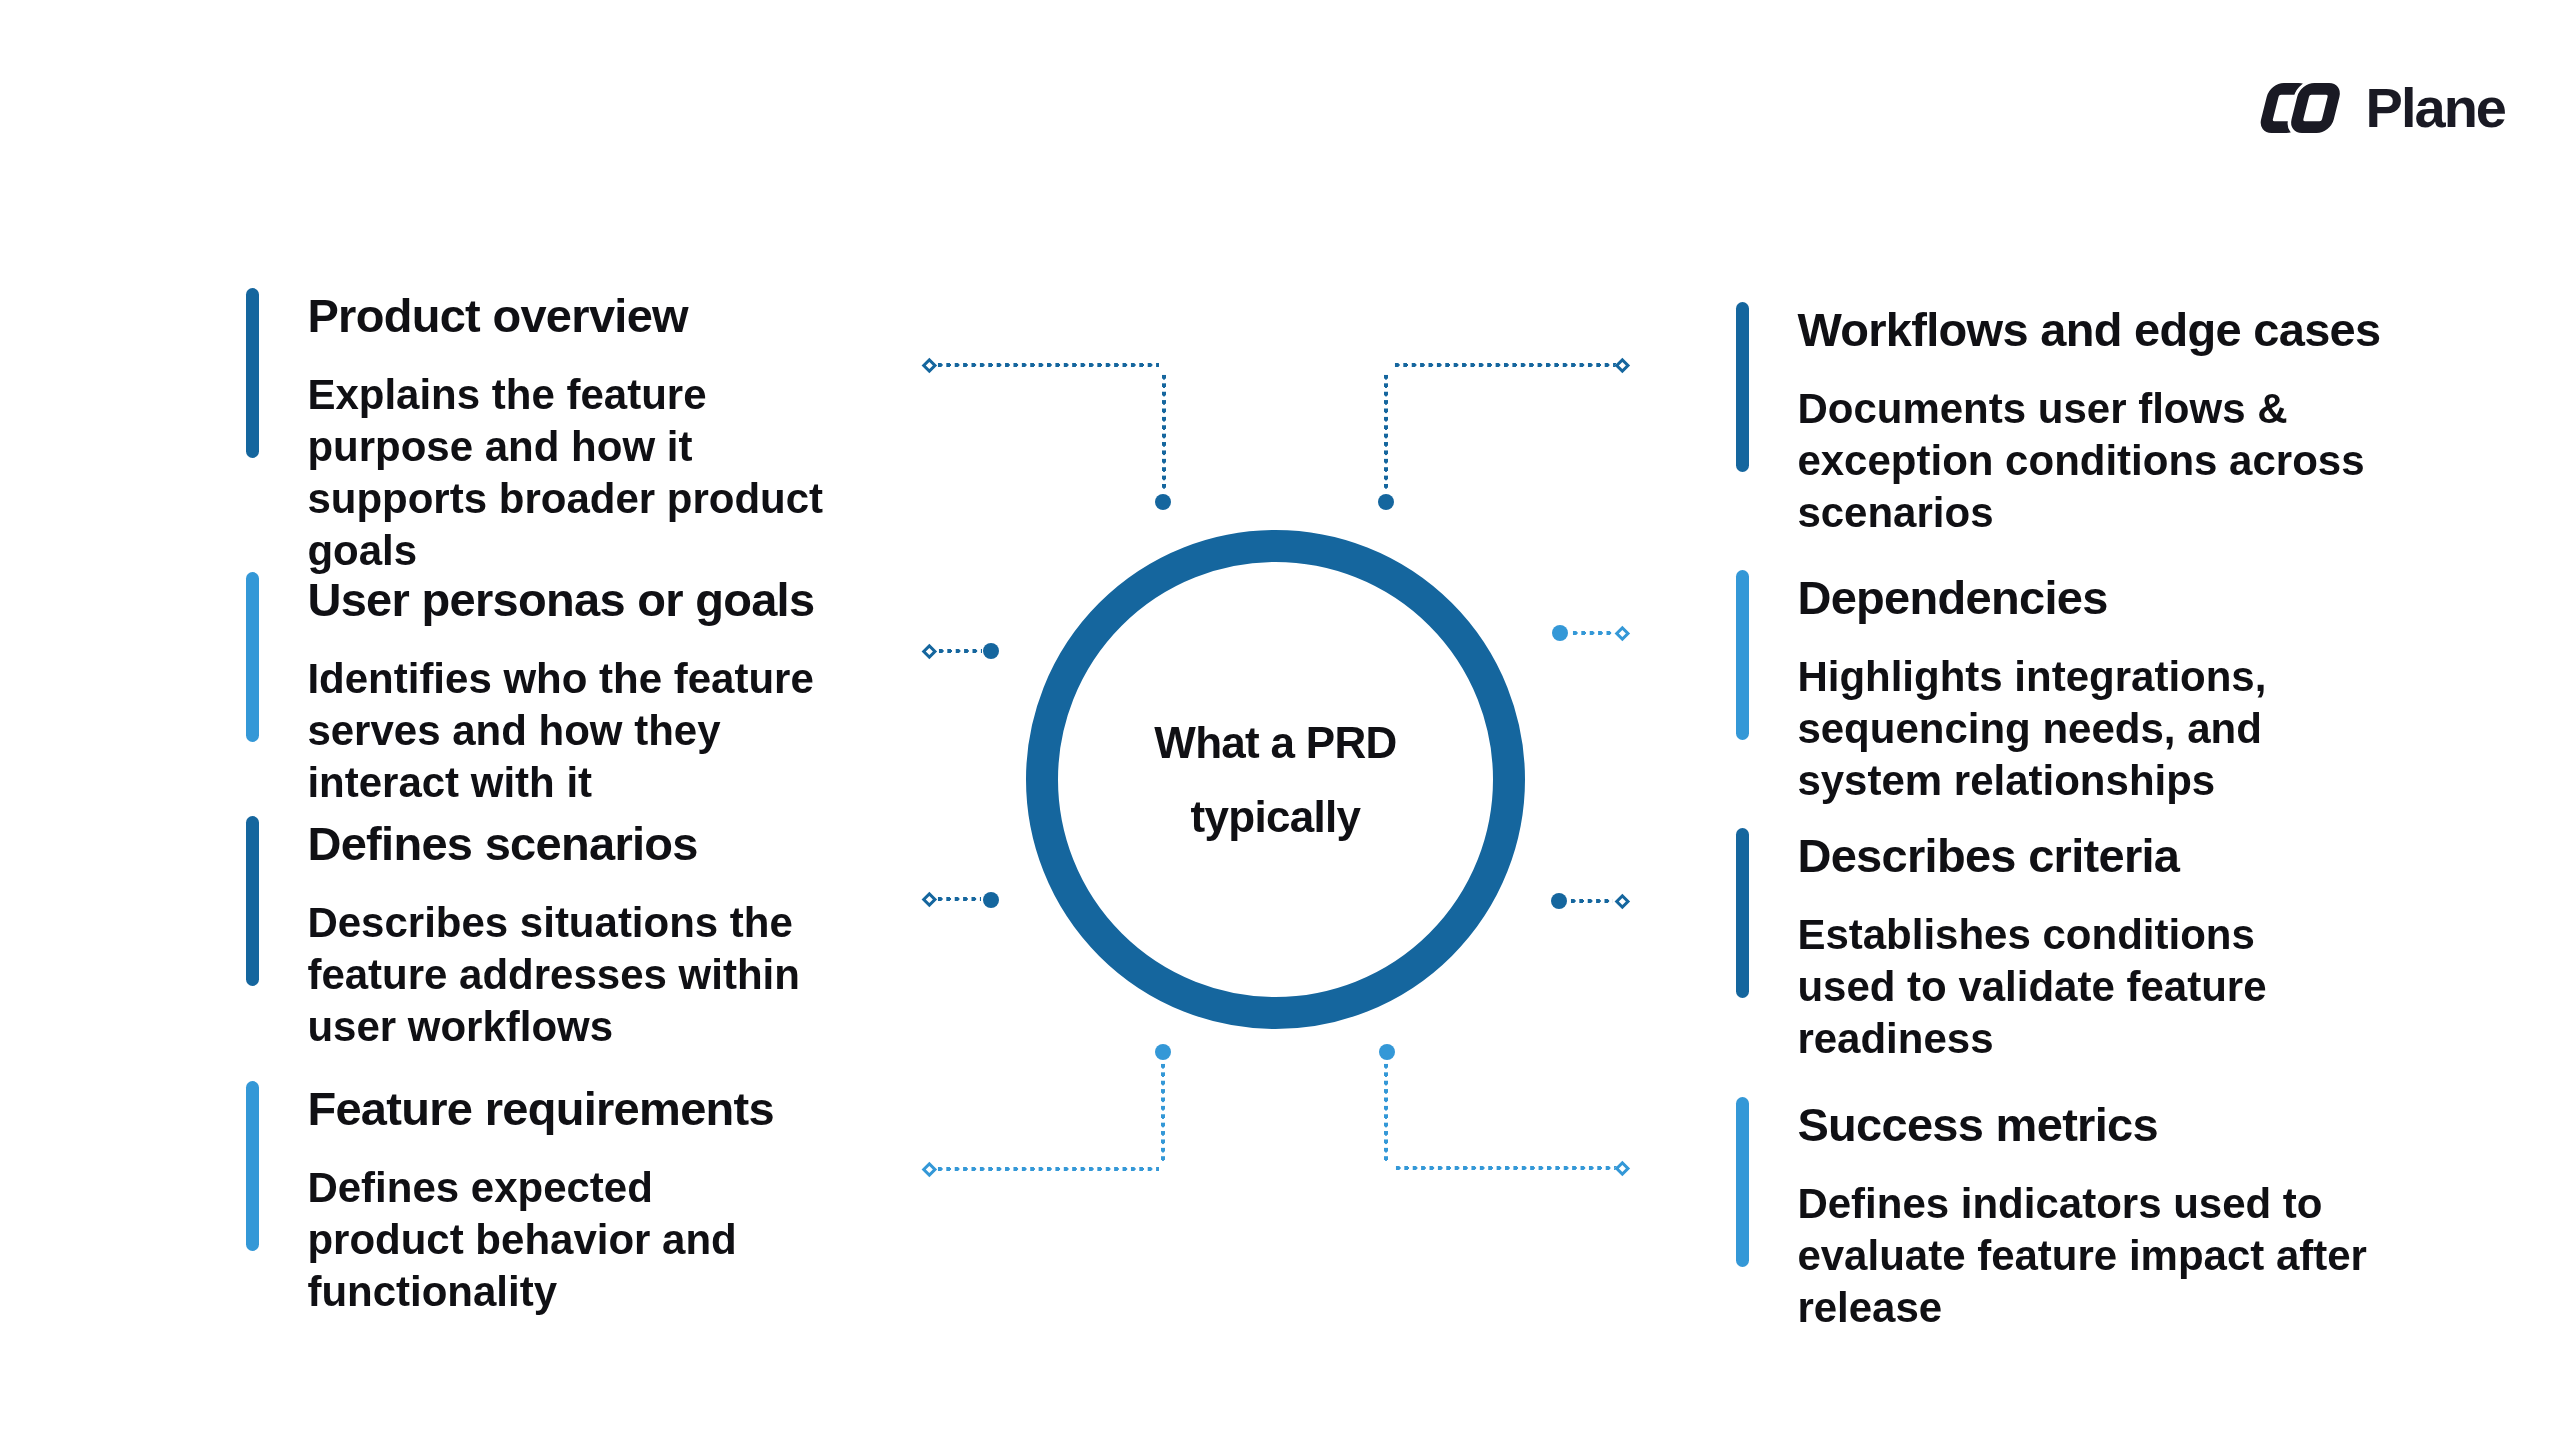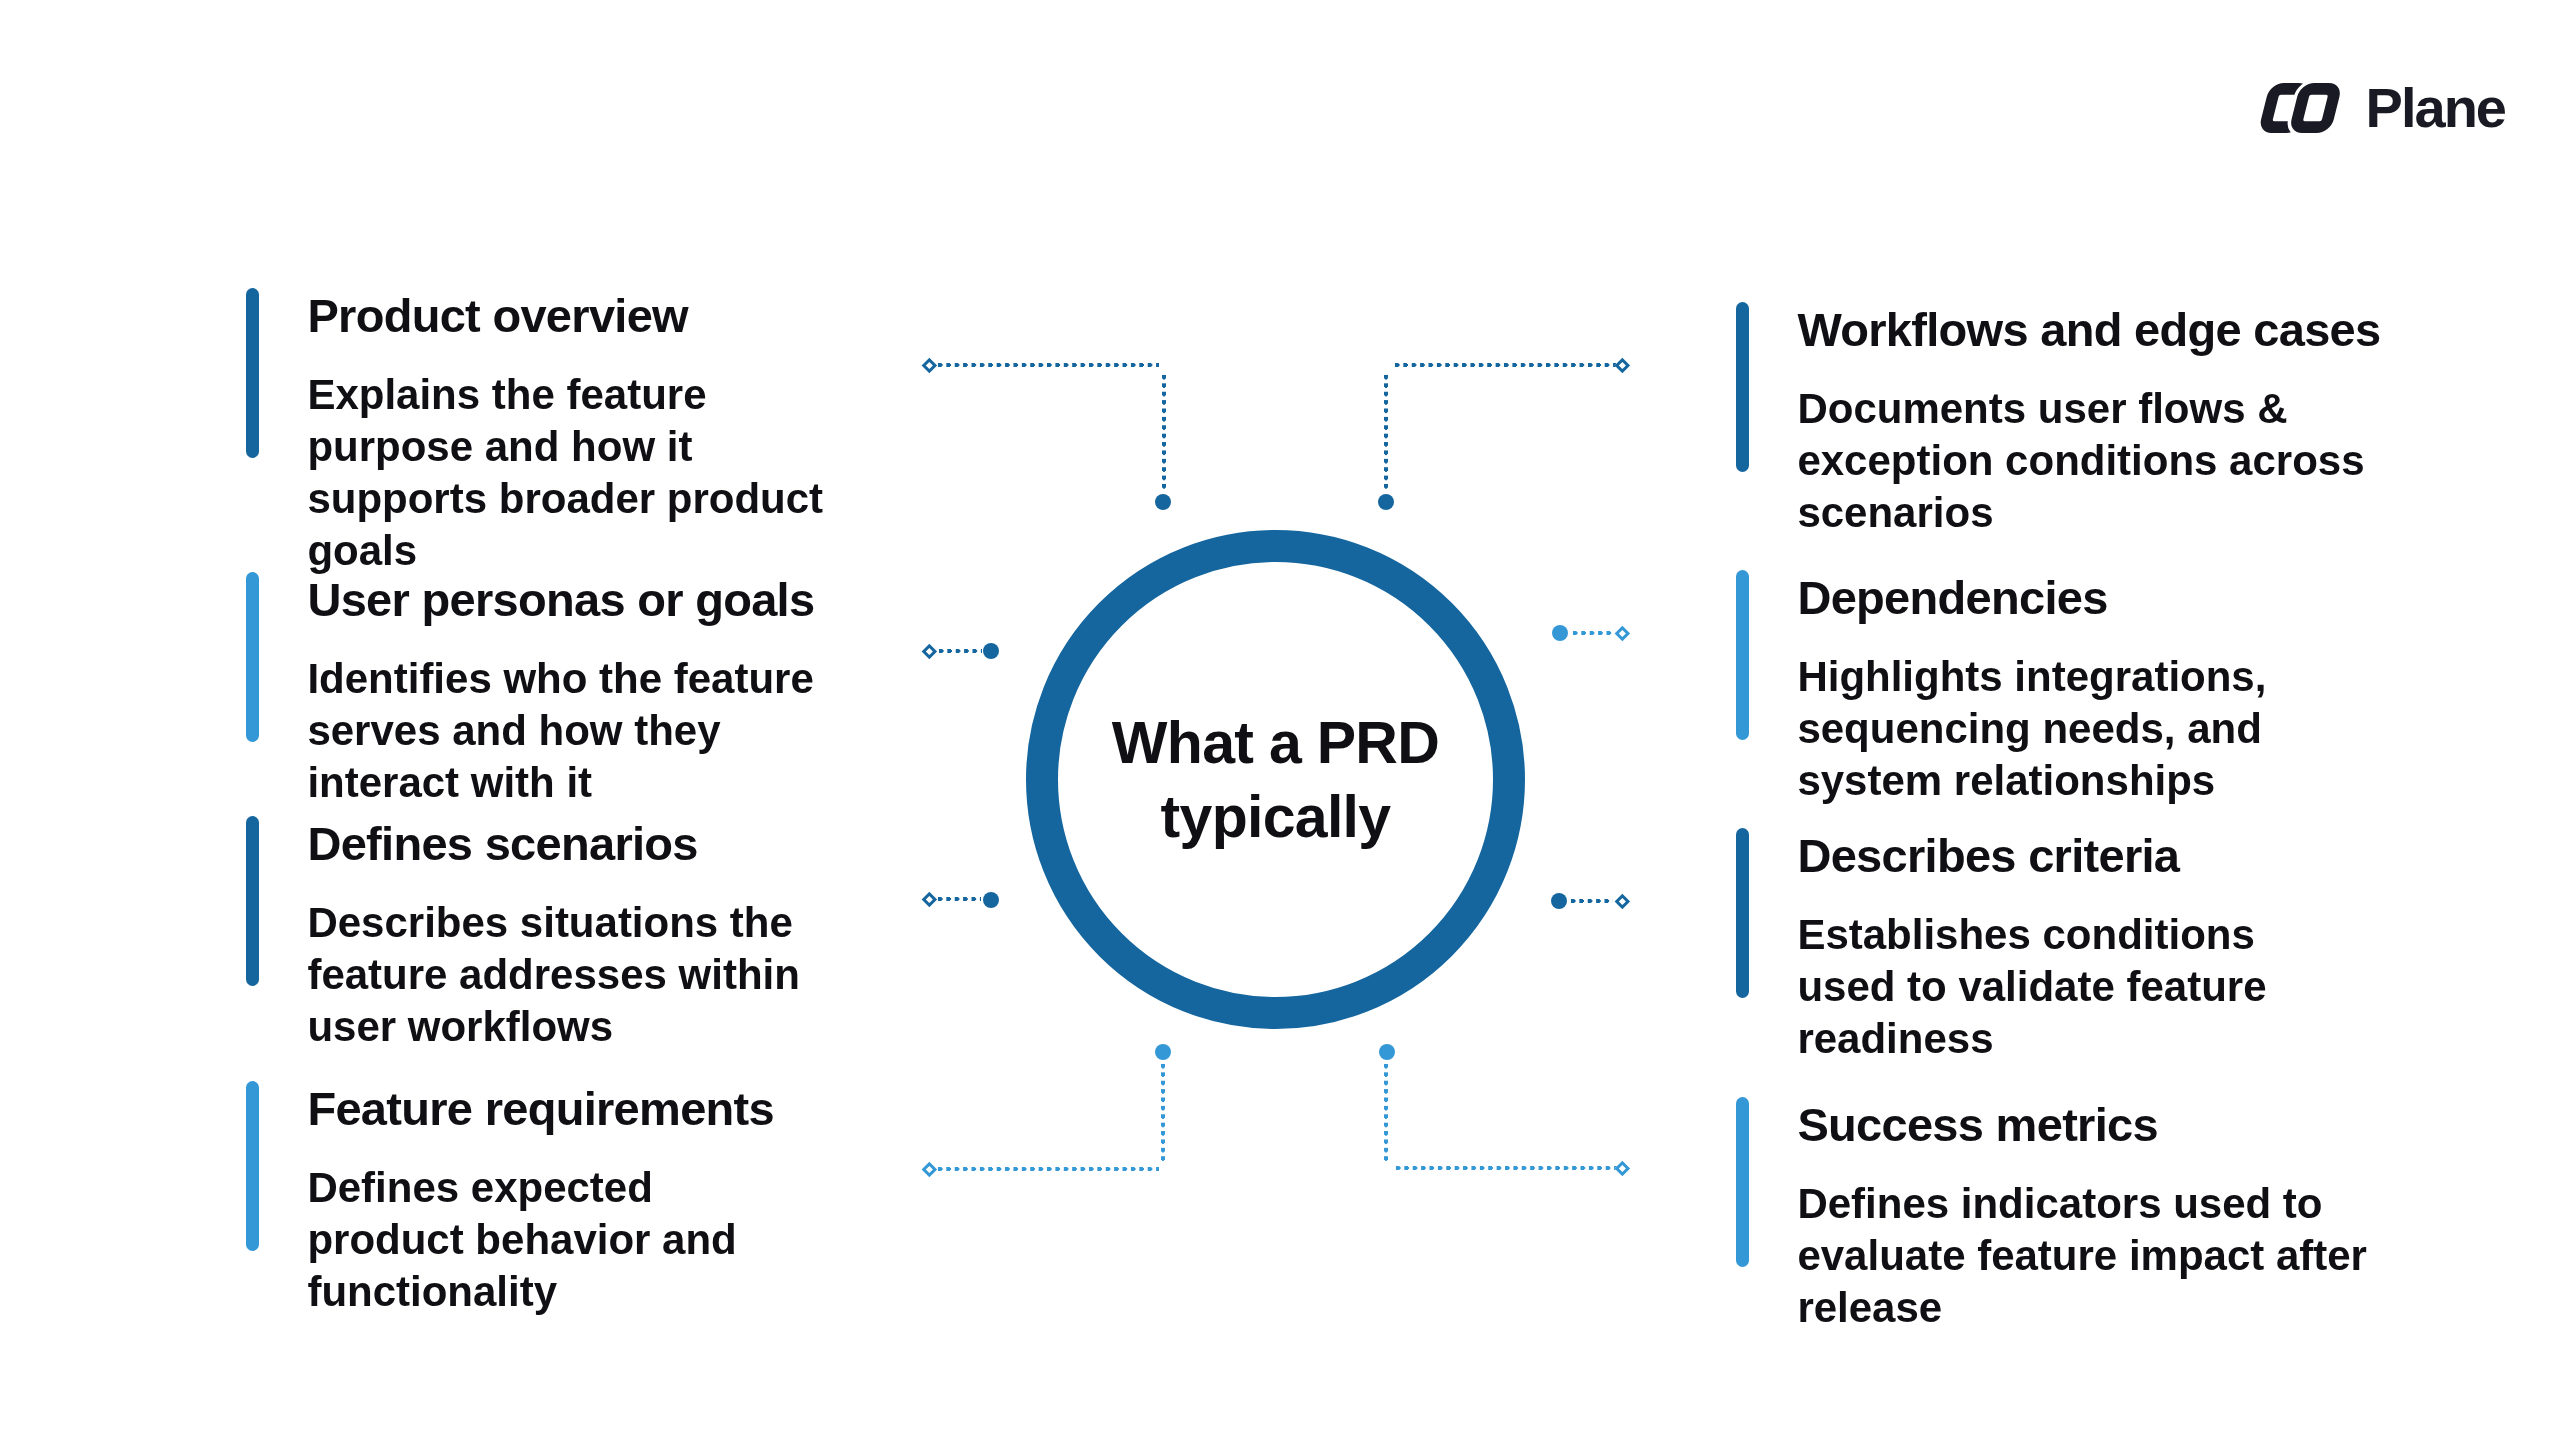--- a/index.html
+++ b/index.html
@@ -30,21 +30,21 @@
   }
   .item.left{left:246px;}
   .item.right{left:1715px;padding-left:21px;}
 
   
   .circle{
     position:absolute;left:1026px;top:530px;width:499px;height:499px;
     box-sizing:border-box;border:32px solid var(--dark,#15669E);border-radius:50%;
     display:flex;align-items:center;justify-content:center;text-align:center;background:#fff;
   }
-  .circle .title{font-size:59px;line-height:74px;font-weight:700;letter-spacing:-0.7px;color:var(--text,#101014);}
+  .circle .title{font-size:44px;line-height:74px;font-weight:700;letter-spacing:-0.7px;color:var(--text,#101014);}
 
   
   .connector{position:absolute;left:0;top:0;width:0;height:0;}
   .connector.accent-dark{color:var(--dark,#15669E);}
   .connector.accent-light{color:var(--light,#3498D7);}
   .dots{position:absolute;}
   .dots.h{height:6px;background-image:radial-gradient(circle 2.4px at 3px 3px,currentColor 99%,transparent 101%);background-size:8.4px 6px;background-repeat:repeat-x;}
   .dots.v{width:6px;background-image:radial-gradient(circle 2.4px at 3px 3px,currentColor 99%,transparent 101%);background-size:6px 8.4px;background-repeat:repeat-y;}
   .dot-big{position:absolute;width:16px;height:16px;border-radius:50%;background:currentColor;}
   .diamond{position:absolute;box-sizing:border-box;width:10.7px;height:10.7px;border:3.4px solid currentColor;background:#fff;transform:rotate(45deg);}

